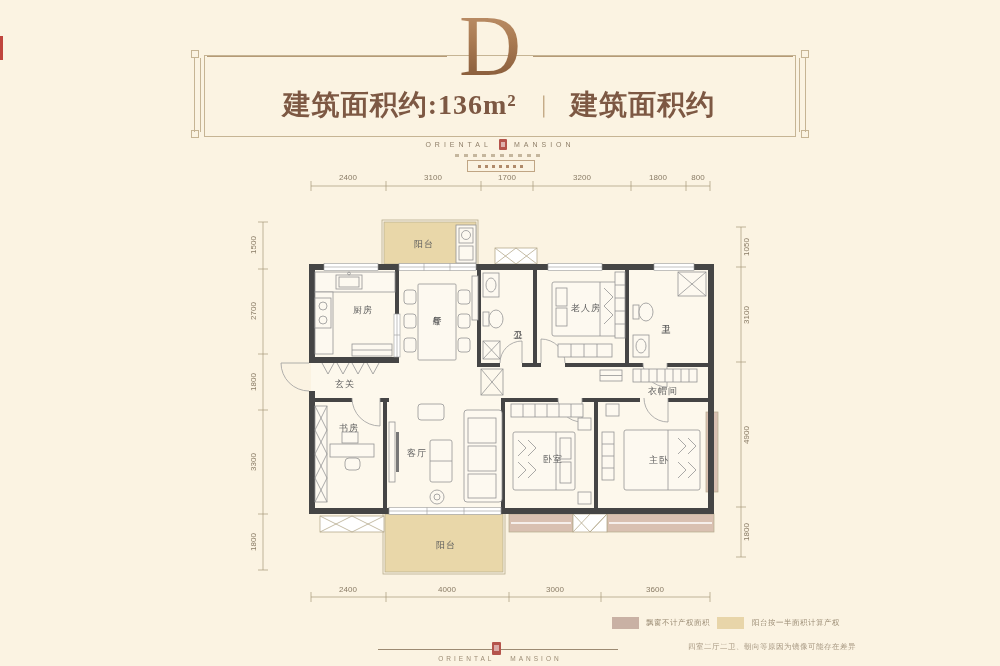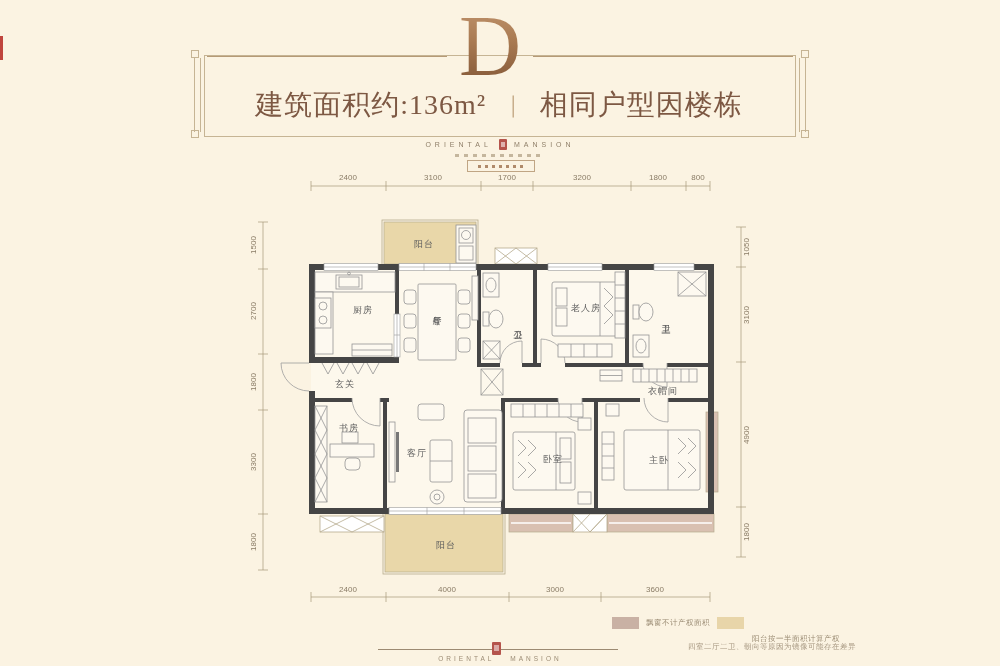--- a/index.html
+++ b/index.html
@@ -11,21 +11,21 @@
   
   .frame{left:204px;top:55px;width:590px;height:80px;border:1px solid #c6b494;}
   .corner-sq{width:6px;height:6px;border:1px solid #c6b494;background:#fbf3e2;}
   .side-bars{width:5px;height:74px;border-left:1px solid #c6b494;border-right:1px solid #c6b494;}
   .d-letter{left:447px;top:-4px;width:86px;text-align:center;
             font-family:"Liberation Serif", serif;font-size:86px;line-height:100px;
             color:#9a6b46;background:linear-gradient(180deg,#c69a73 0%,#a97a52 45%,#7a4f30 100%);
             -webkit-background-clip:text;background-clip:text;-webkit-text-fill-color:transparent;}
   .d-line{height:1px;background:#b59a76;top:56px;}
   .title-row{left:204px;top:84px;width:590px;height:42px;display:flex;align-items:center;justify-content:center;gap:16px;}
-  .title-main{font-family:"Liberation Serif", serif;font-weight:400;font-size:28px;color:#7d5843;letter-spacing:1px;}
+  .title-main{font-family:"Liberation Serif", serif;font-weight:700;font-size:28px;color:#7d5843;letter-spacing:1px;}
   .title-div{font-size:22px;color:#c2a783;font-weight:400;}
   
   .logo-row{left:0;top:139px;width:1000px;display:flex;align-items:center;justify-content:center;gap:7px;}
   .logo-word{font-size:7px;letter-spacing:4px;color:#8f7f68;}
   .seal{width:8px;height:11px;background:#b5544c;border-radius:1px;position:relative;}
   .seal:after{content:"";position:absolute;left:2px;top:3px;width:4px;height:5px;background:rgba(255,255,255,.55);}
   .micro-dashes{left:455px;top:154px;width:90px;height:3px;
      background:repeating-linear-gradient(90deg,#b7a78c 0 4px,transparent 4px 9px);opacity:.8;}
   .micro-box{left:467px;top:160px;width:66px;height:10px;border:1px solid #c0a584;
      display:flex;align-items:center;justify-content:center;}
@@ -75,21 +75,21 @@
   <div class="abs side-bars" style="left:194px;top:58px;"></div>
   <div class="abs side-bars" style="left:799px;top:58px;"></div>
 
   <div class="abs d-line" style="left:207px;width:240px;"></div>
   <div class="abs d-line" style="left:533px;width:260px;"></div>
   <div class="abs d-letter">D</div>
 
   <div class="abs title-row">
     <span class="title-main">建筑面积约:136m²</span>
     <span class="title-div">｜</span>
-    <span class="title-main">相同户型因楼栋</span>
+    <span class="title-main">建筑面积约</span>
   </div>
 
   <div class="abs logo-row">
     <span class="logo-word">ORIENTAL</span>
     <span class="seal"></span>
     <span class="logo-word">MANSION</span>
   </div>
   <div class="abs micro-dashes"></div>
   <div class="abs micro-box">
       <span></span>
@@ -346,21 +346,21 @@
       <text class="dimlbl" transform="rotate(-90 749 247)" x="749" y="247">1050</text>
       <text class="dimlbl" transform="rotate(-90 749 315)" x="749" y="315">3100</text>
       <text class="dimlbl" transform="rotate(-90 749 435)" x="749" y="435">4900</text>
       <text class="dimlbl" transform="rotate(-90 749 532)" x="749" y="532">1800</text>
     </g>
   </svg>
 
   <span class="abs sw sw1" style="left:612px;top:617px;"></span>
   <span class="abs lg-label" style="left:646px;top:617px;">飘窗不计产权面积</span>
   <span class="abs sw sw2" style="left:717px;top:617px;"></span>
-  <span class="abs lg-label" style="left:752px;top:617px;margin-top:16px;">阳台按一半面积计算产权</span>
+  <span class="abs lg-label" style="left:752px;top:617px;">阳台按一半面积计算产权</span>
 
   <div class="abs footer-line"></div>
   <div class="abs footer-seal"></div>
   <div class="abs footer-brand">
     <span>ORIENTAL</span>
     <span>MANSION</span>
   </div>
   <div class="abs disclaimer">四室二厅二卫、朝向等原因为镜像可能存在差异</div>
 
 </div>

